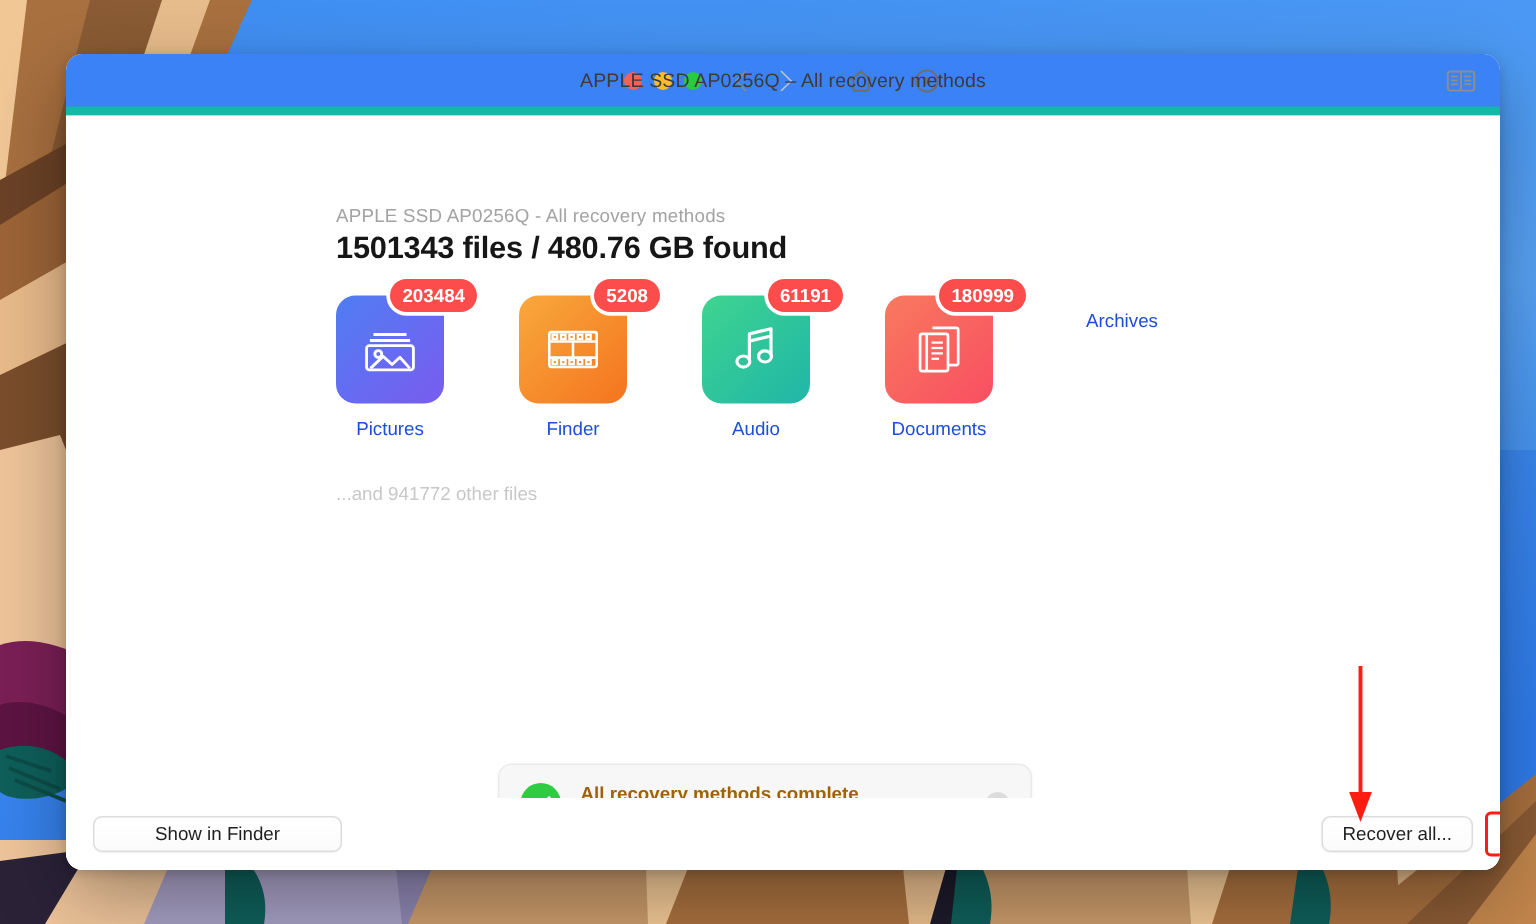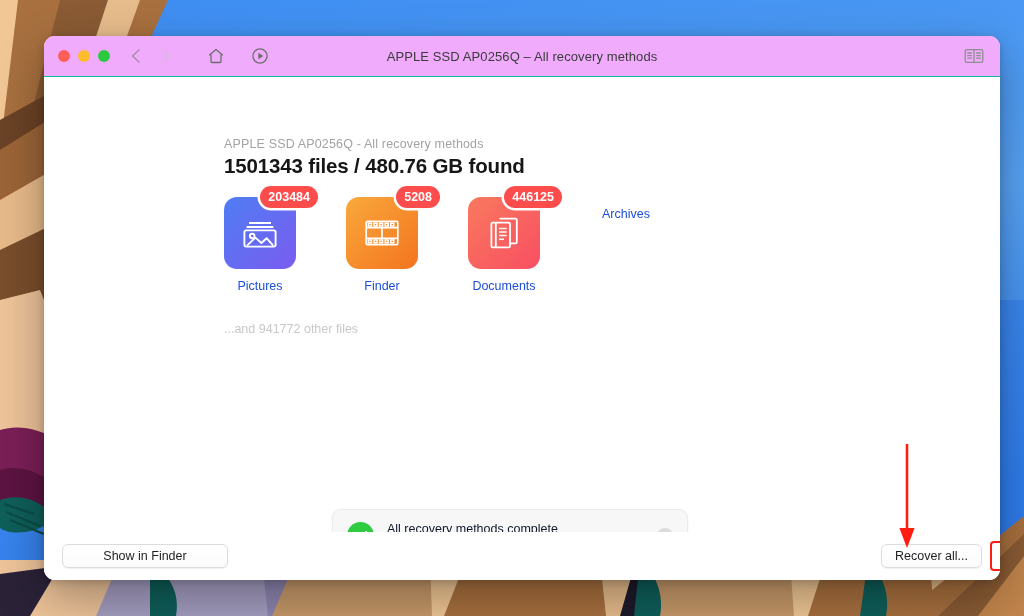--- a/index.html
+++ b/index.html
@@ -22,25 +22,26 @@
     background:#ffffff;
     border-radius:11px;
     box-shadow:0 18px 48px rgba(0,0,0,.33), 0 2px 8px rgba(0,0,0,.18);
     overflow:hidden;
     display:flex; flex-direction:column;
   }
 
   
   #titlebar {
     height:41px; flex:0 0 41px;
-    background:#f0abfc;
-    border-bottom:1px solid #14b8a6;
+    background:#3b82f6;
+    border-bottom:6px solid #14b8a6;
     display:flex; align-items:center;
     padding:0 14px;
     position:relative;
+    justify-content:center;
   }
   .traffic { display:flex; gap:8px; align-items:center; }
   .tl { width:12px; height:12px; border-radius:50%; display:block; }
   .tl.red    { background:#fc5f57; }
   .tl.yellow { background:#fdbc2e; }
   .tl.green  { background:#2bc940; }
 
   .navgroup { display:flex; align-items:center; gap:14px; margin-left:24px; }
   .chev {
     width:10px; height:10px;
@@ -119,21 +120,21 @@
     padding:0 14px;
     box-shadow:0 1px 3px rgba(0,0,0,.05);
   }
   #toast-check {
     width:27px; height:27px; border-radius:50%;
     background:#2ecc40;
     display:flex; align-items:center; justify-content:center;
     flex:0 0 27px;
   }
   #toast-text { margin-left:13px; flex:1; }
-  #toast-title { font-size:12.5px; font-weight:normal; color:#0f172a; }
+  #toast-title { font-size:12.5px; font-weight:bold; color:#a16207; }
   #toast-sub   { font-size:11.5px; color:#9a9a9a; margin-top:2px; }
   #toast-close {
     width:16px; height:16px; border-radius:50%;
     background:#dcdcdc;
     display:flex; align-items:center; justify-content:center;
     flex:0 0 16px;
   }
 
   
   #footer {
@@ -343,37 +344,51 @@
                 <rect x="22.2" y="22" width="3" height="2.8"></rect>
                 <rect x="27.8" y="22" width="3" height="2.8"></rect>
               </g>
             </svg>
           </div>
           <span class="cat-badge">5208</span>
         </div>
         <div class="cat-label">Finder</div>
       </div>
 
+      <div class="cat">
+        <div class="cat-icon-wrap">
+          <div class="cat-icon" style="background:linear-gradient(135deg,#3fd48f,#1fb6a8)">
+            <svg width="32" height="36" viewBox="0 0 32 36" fill="none" stroke="#ffffff" stroke-width="2.1" stroke-linejoin="round">
+              <path d="M11.6 25.4 V7.6 L26 4.2 V22"></path>
+              <path d="M11.6 12.4 L26 9"></path>
+              <ellipse cx="7.6" cy="26" rx="4.3" ry="3.7"></ellipse>
+              <ellipse cx="22" cy="22.6" rx="4.3" ry="3.7"></ellipse>
+            </svg>
+          </div>
+          <span class="cat-badge">61191</span>
+        </div>
+        <div class="cat-label">Audio</div>
+      </div>
 
       <div class="cat">
         <div class="cat-icon-wrap">
           <div class="cat-icon" style="background:linear-gradient(135deg,#f9795e,#f84f62)">
             <svg width="36" height="38" viewBox="0 0 36 38" fill="none" stroke="#ffffff" stroke-width="1.8" stroke-linejoin="round">
               <path d="M13.6 4.6 H29.4 a1.4 1.4 0 0 1 1.4 1.4 V28 a1.4 1.4 0 0 1-1.4 1.4 H24"></path>
               <rect x="5.4" y="8.6" width="18.6" height="24.8" rx="1.4"></rect>
               <line x1="9.8" y1="8.6" x2="9.8" y2="33.4"></line>
               <g stroke-width="1.5">
                 <line x1="13" y1="14.4" x2="20.6" y2="14.4"></line>
                 <line x1="13" y1="18" x2="20.6" y2="18"></line>
                 <line x1="13" y1="21.6" x2="20.6" y2="21.6"></line>
                 <line x1="13" y1="25.2" x2="18" y2="25.2"></line>
               </g>
             </svg>
           </div>
-          <span class="cat-badge">446125</span>
+          <span class="cat-badge">180999</span>
         </div>
         <div class="cat-label">Documents</div>
       </div>
 
       <div class="cat">
         <div class="cat-label">Archives</div>
       </div>
 
     </div>
 

